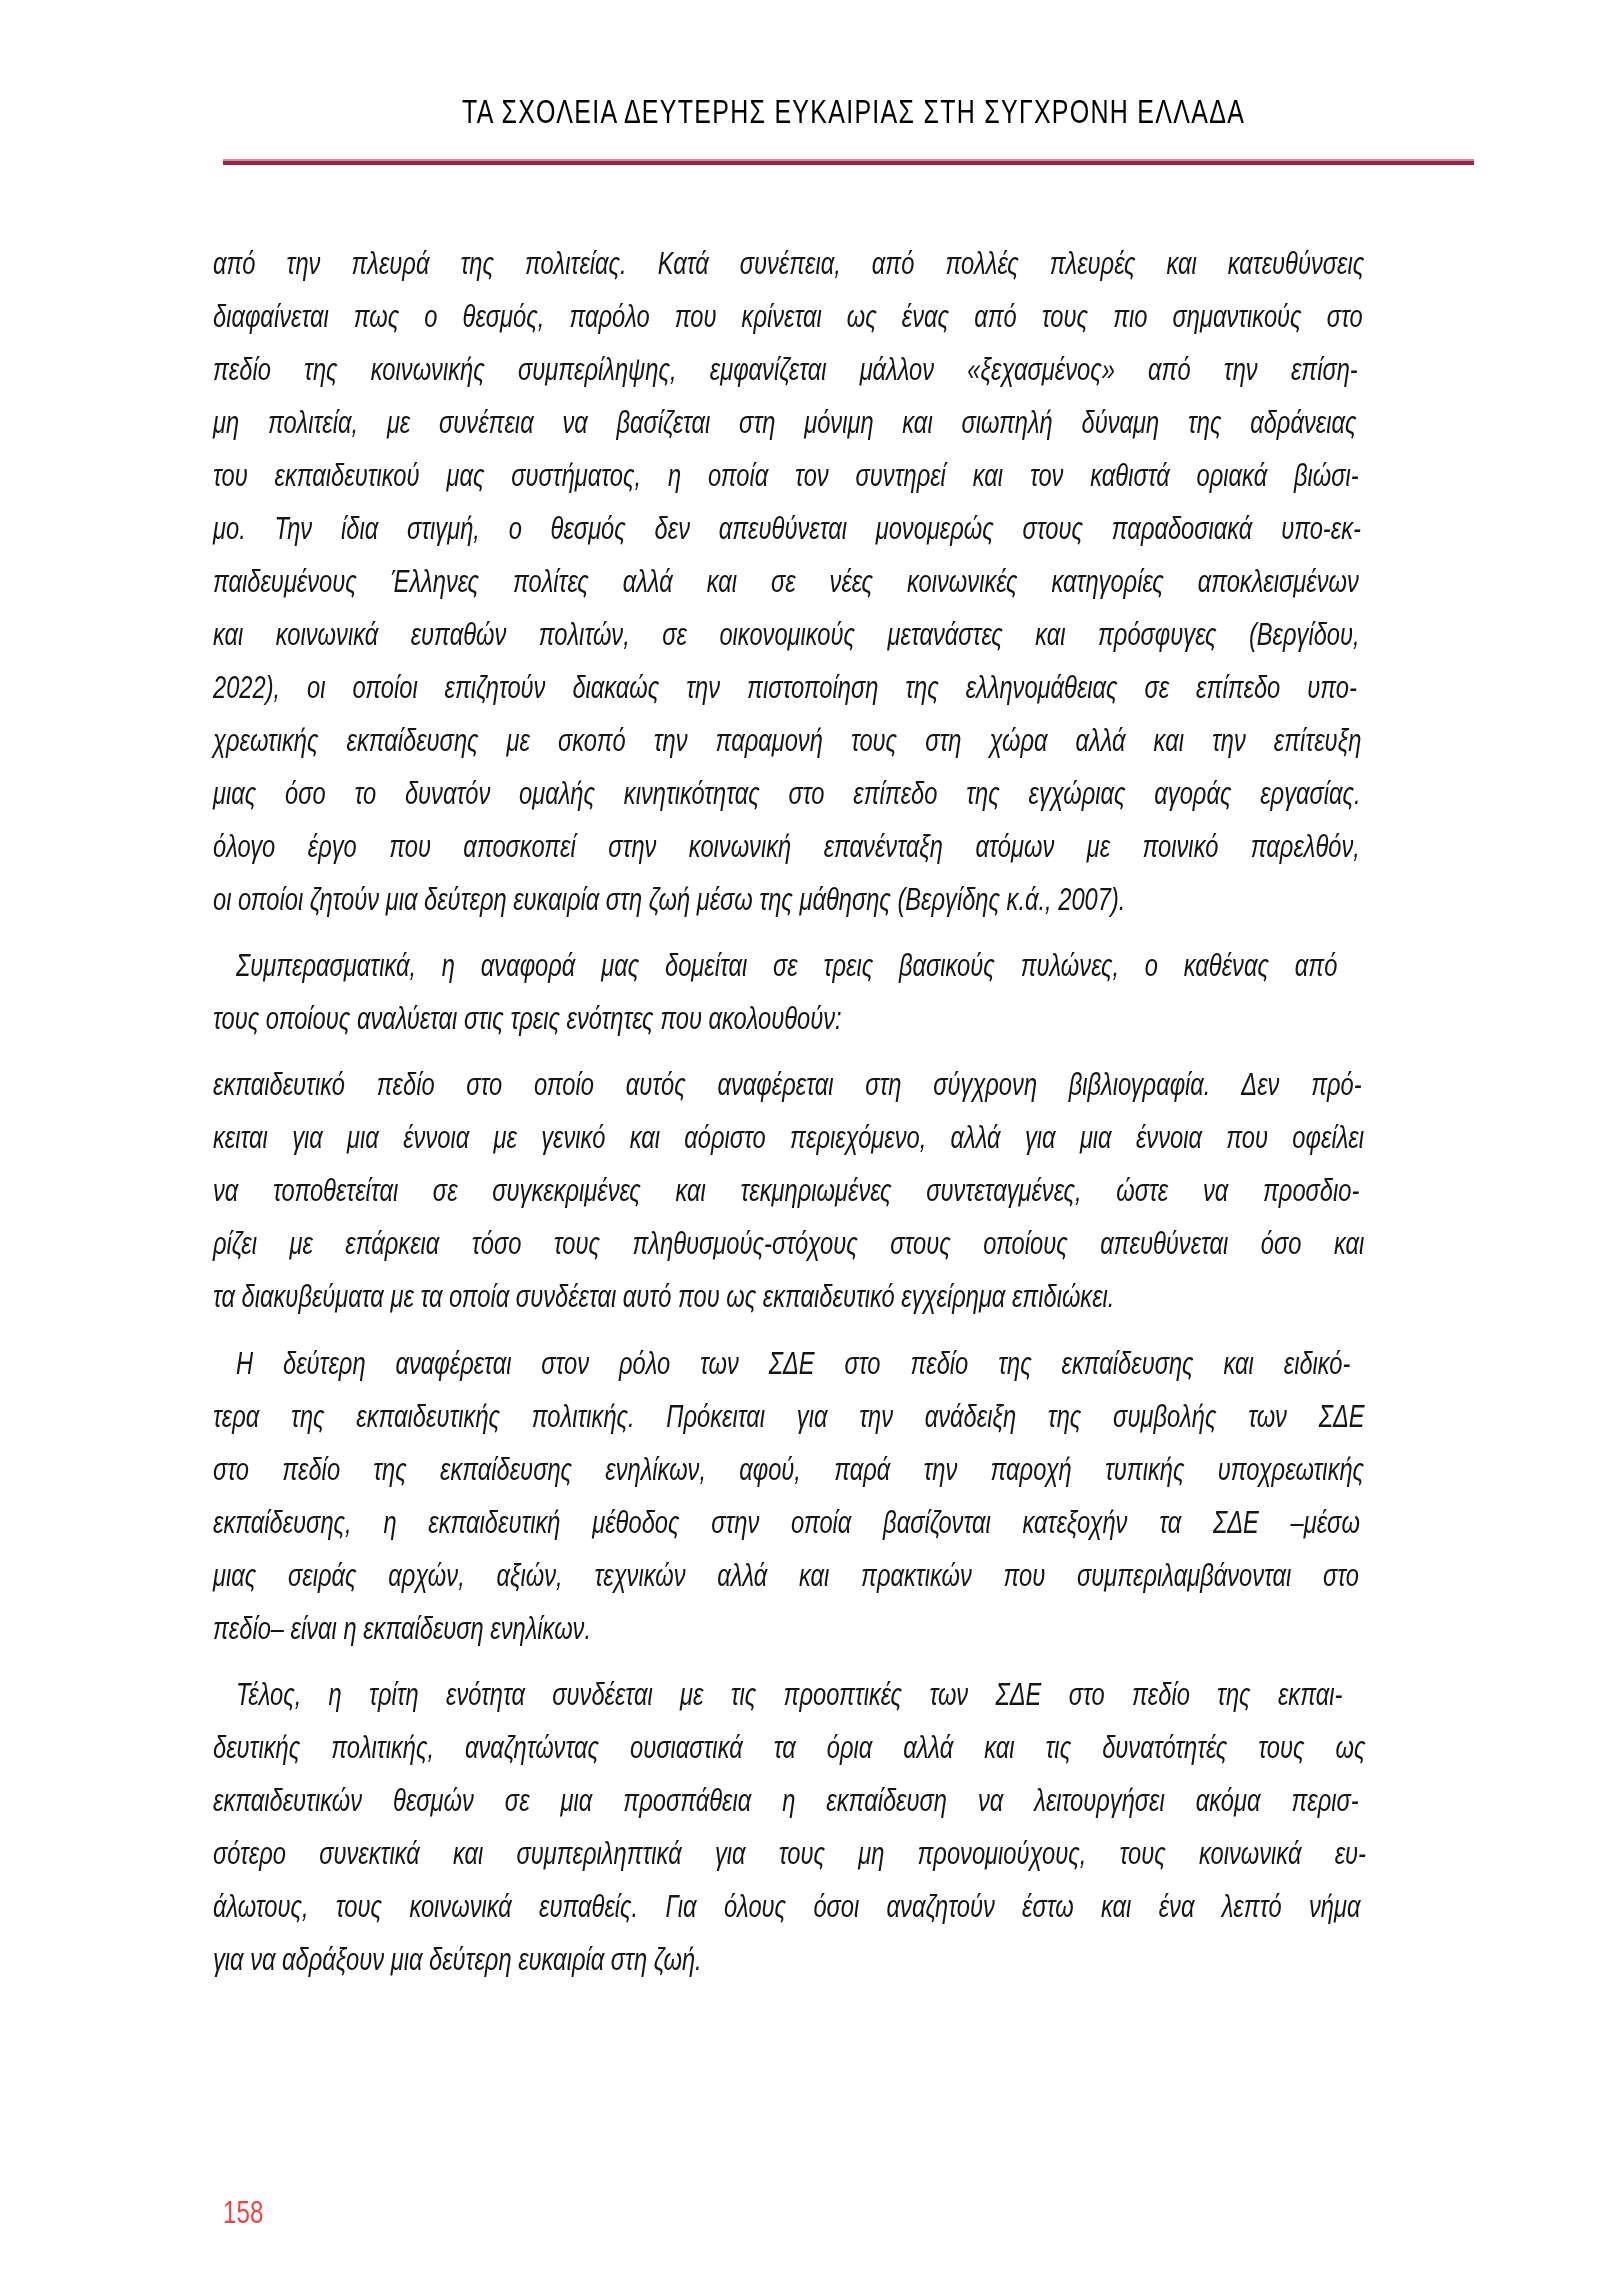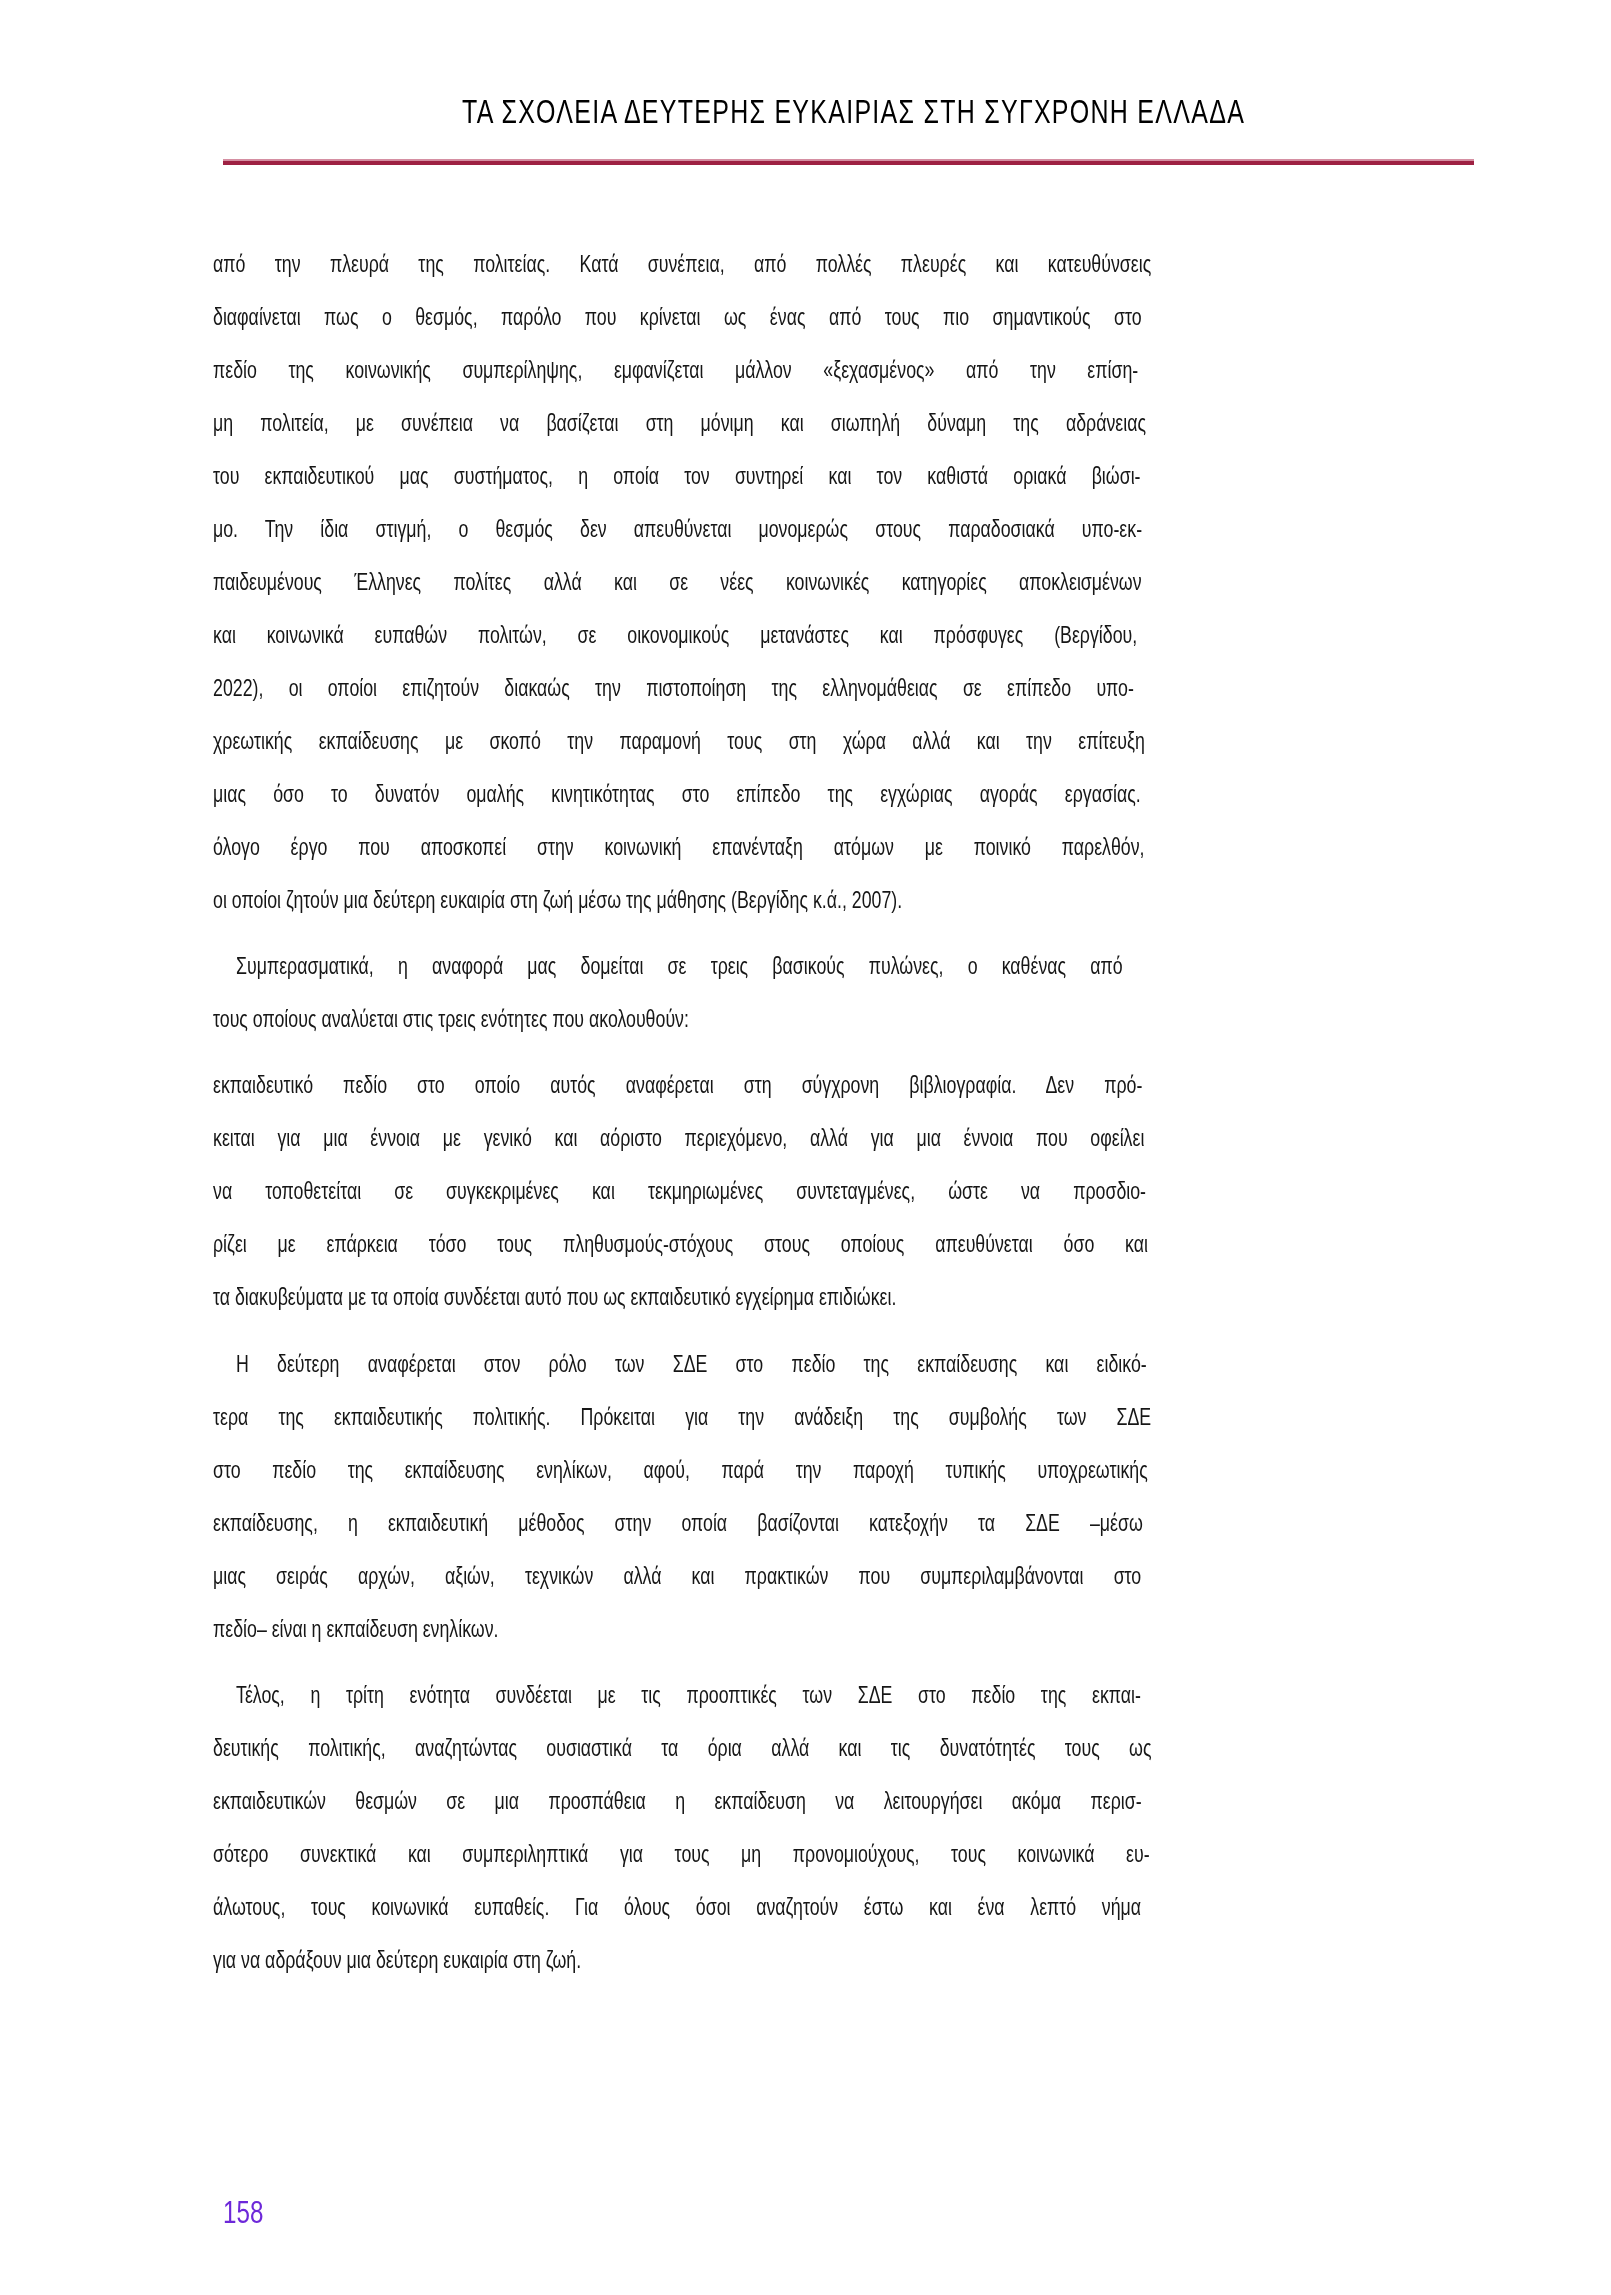--- a/index.html
+++ b/index.html
@@ -38,36 +38,37 @@
   .body-text {
     position: absolute;
     left: 213px;
     top: 237px;
     width: 1281px;
   }
   .para { margin: 0 0 13.2px 0; }
   .line {
     height: 53px;
     line-height: 53px;
-    font-size: 24px;
+    font-size: 32px;
     white-space: nowrap;
+    font-style: italic;
   }
   .line.indent { margin-left: 23px; }
   .ltext {
     display: inline-block;
     white-space: pre;
     transform-origin: 0 50%;
   }
   .page-number {
     position: absolute;
     left: 223px;
     top: 2196px;
     font-size: 31px;
     line-height: 33px;
-    color: #6d28d9;
+    color: #ef4444;
   }
   .page-number .fitspan {
     display: inline-block;
     transform-origin: 0 50%;
   }
 </style>
 </head>
 <body>
 
 <div class="page">

